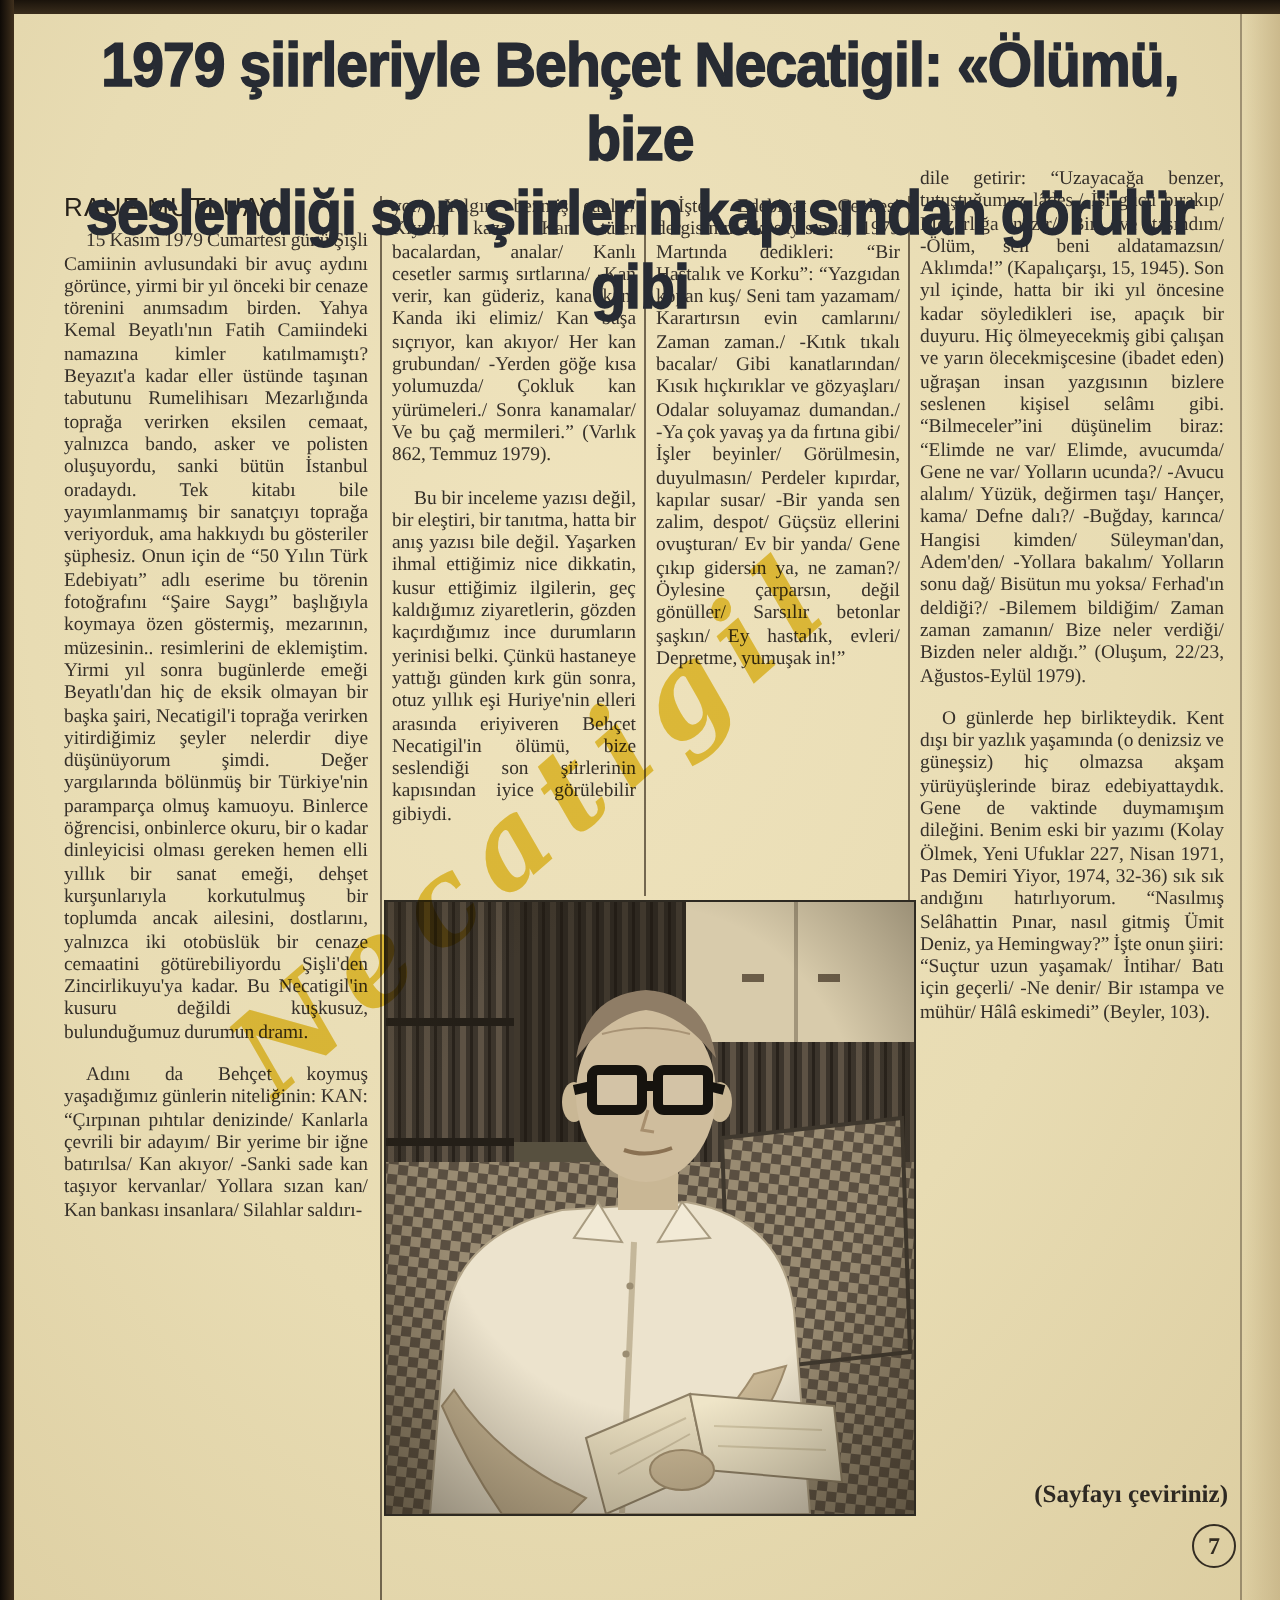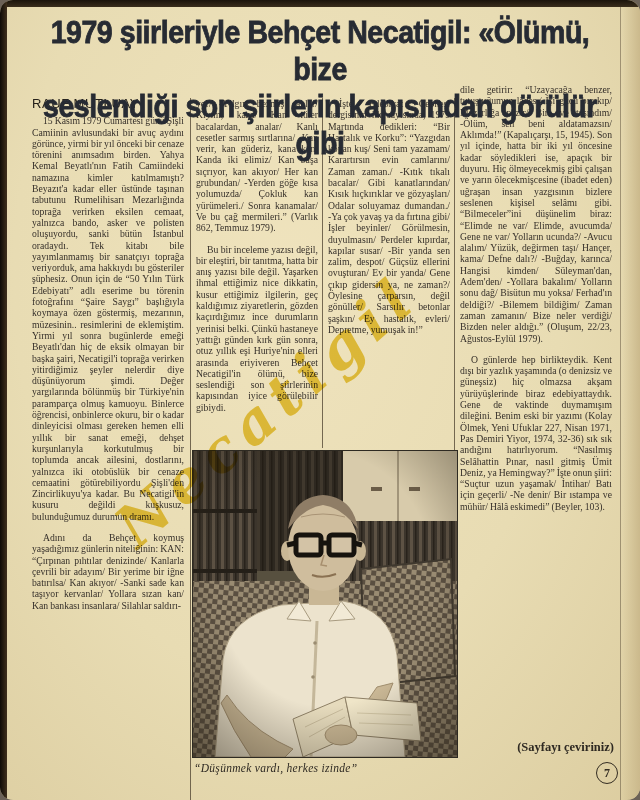--- a/index.html
+++ b/index.html
@@ -1,19 +1,19 @@
 <!DOCTYPE html>
 <html><head>
 <meta charset="utf-8">
 <style>
   html,body{margin:0;padding:0;background:#6b6157;}
   .page{
     position:relative;width:640px;height:800px;overflow:hidden;
     background:radial-gradient(ellipse at 45% 35%, #efe3bd 0%, #e8dcb3 55%, #dccda0 100%);
-    font-family:"Liberation Serif", serif;color:#36302a;border-radius:13px;
+    font-family:"Liberation Serif", serif;color:#36302a;
   }
   .edge-top{position:absolute;top:0;left:0;right:0;height:7px;background:linear-gradient(180deg,#1a130b,#3a2d1c);z-index:9;}
   .edge-left{position:absolute;top:0;left:0;bottom:0;width:7px;background:linear-gradient(90deg,#0e0a06,#40301d);z-index:9;}
   .edge-right{position:absolute;top:0;right:0;bottom:0;width:18px;background:linear-gradient(90deg,rgba(190,170,125,0),#cbb98c);z-index:8;}
   .rule{position:absolute;width:1px;background:rgba(75,63,45,.75);z-index:2;}
   .rule.light{background:rgba(75,63,45,.45);}
   .headline{position:absolute;top:14px;left:10px;width:620px;text-align:center;z-index:3;
     font-family:"Liberation Sans", sans-serif;font-weight:900;color:#272b33;
     font-size:31px;line-height:37px;letter-spacing:-0.5px;
     transform:scaleX(.92);transform-origin:50% 0;
@@ -133,20 +133,19 @@
         <rect x="103" y="84" width="25" height="20" rx="3"></rect>
         <rect x="136" y="84" width="25" height="20" rx="3"></rect>
         <path d="M128,92 L136,92 M103,92 L94,94 M161,92 L169,94" fill="none"></path>
       </g>
       <path d="M131,104 L128,114 L134,115" stroke="#a78f6e" stroke-width="1.5" fill="none"></path>
       <path d="M119,124 Q130,128 143,123" stroke="#8a7152" stroke-width="2" fill="none"></path>
       <rect width="264" height="306" fill="url(#vig)"></rect>
     </svg>
   </div>
 
-  <div class="caption">“Düşünmek vardı, herkes izinde”</div>
 
   <div class="turn-note">(Sayfayı çeviriniz)</div>
   <div class="page-badge">7</div>
 
   <div class="wm">Necatigil</div>
 
 </div>
 
 </body></html>

